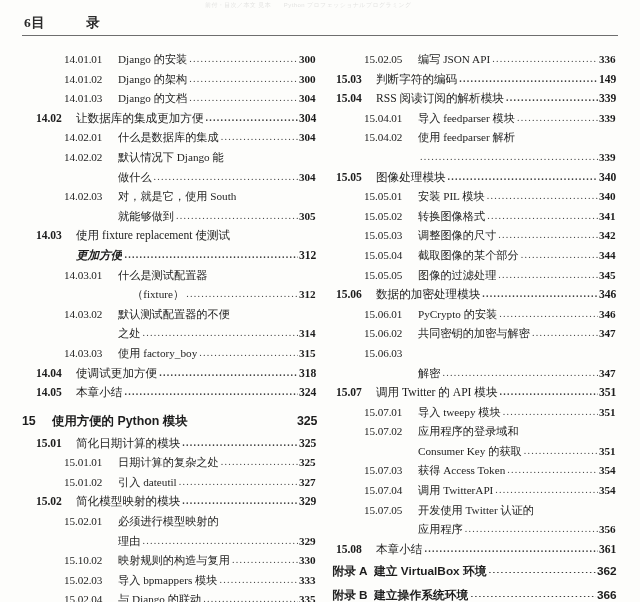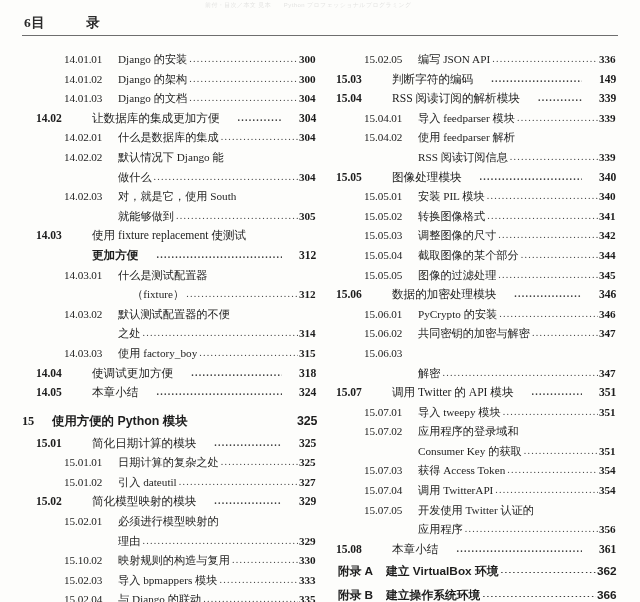--- a/index.html
+++ b/index.html
@@ -127,47 +127,47 @@
   }
 
   
   .lvl-chapter {
     font-family: "Liberation Sans", "DejaVu Sans", sans-serif;
     font-weight: 700;
     font-size: 12.4px;
     line-height: 26px;
     margin-top: 5px;
   }
-  .lvl-chapter .num { width: 30px; margin-left: 0px; font-family: Liberation Serif, serif; }
+  .lvl-chapter .num { width: 30px; margin-left: 0px; }
   .lvl-chapter .pg { min-width: 25px; }
 
   
   .lvl-appendix {
     font-family: "Liberation Sans", "DejaVu Sans", sans-serif;
     font-weight: 700;
     font-size: 11.8px;
     line-height: 24px;
   }
-  .lvl-appendix .num { width: 48px; margin-left: 16px; }
+  .lvl-appendix .num { width: 48px; margin-left: 4px; text-align: center; }
   .lvl-appendix .pg { min-width: 25px; }
 
   
-  .lvl-section { font-weight: 700; font-size: 11.6px; gap: 16px; }
+  .lvl-section { font-weight: 700; font-size: 11.6px; }
   .lvl-section .num { width: 40px; margin-left: 14px; }
   .lvl-section .txt { font-weight: 400; }
 
   
   .lvl-sub .num { width: 54px; margin-left: 42px; }
 
   
   .cont .num { visibility: hidden; }
   .cont.of-section .num { width: 40px; margin-left: 14px; }
   .cont.of-sub     .num { width: 54px; margin-left: 42px; }
   .cont.of-sub.indent-extra .num { width: 68px; margin-left: 42px; }
-  .cont.of-section .txt { font-weight: 700; }
+  .cont.of-section .txt { font-weight: 700; font-style: italic; }
 </style>
 </head>
 <body>
 
 <div class="page">
 
   <div class="bleed">前付・目次／本文 見本　　Python プロフェッショナルプログラミング</div>
 
   <div class="runhead">
     <span class="folio">6</span>
@@ -359,21 +359,20 @@
           <span class="txt">导入 feedparser 模块</span>
           <span class="leader"></span>
           <span class="pg">339</span>
         </div>
         <div class="entry lvl-sub nopg">
           <span class="num">15.04.02</span>
           <span class="txt">使用 feedparser 解析</span>
         </div>
         <div class="entry lvl-sub cont of-sub">
           <span class="num"></span>
-          <span class="txt">RSS 阅读订阅信息</span>
           <span class="leader"></span>
           <span class="pg">339</span>
         </div>
         <div class="entry lvl-section">
           <span class="num">15.05</span>
           <span class="txt">图像处理模块</span>
           <span class="leader"></span>
           <span class="pg">340</span>
         </div>
         <div class="entry lvl-sub">

